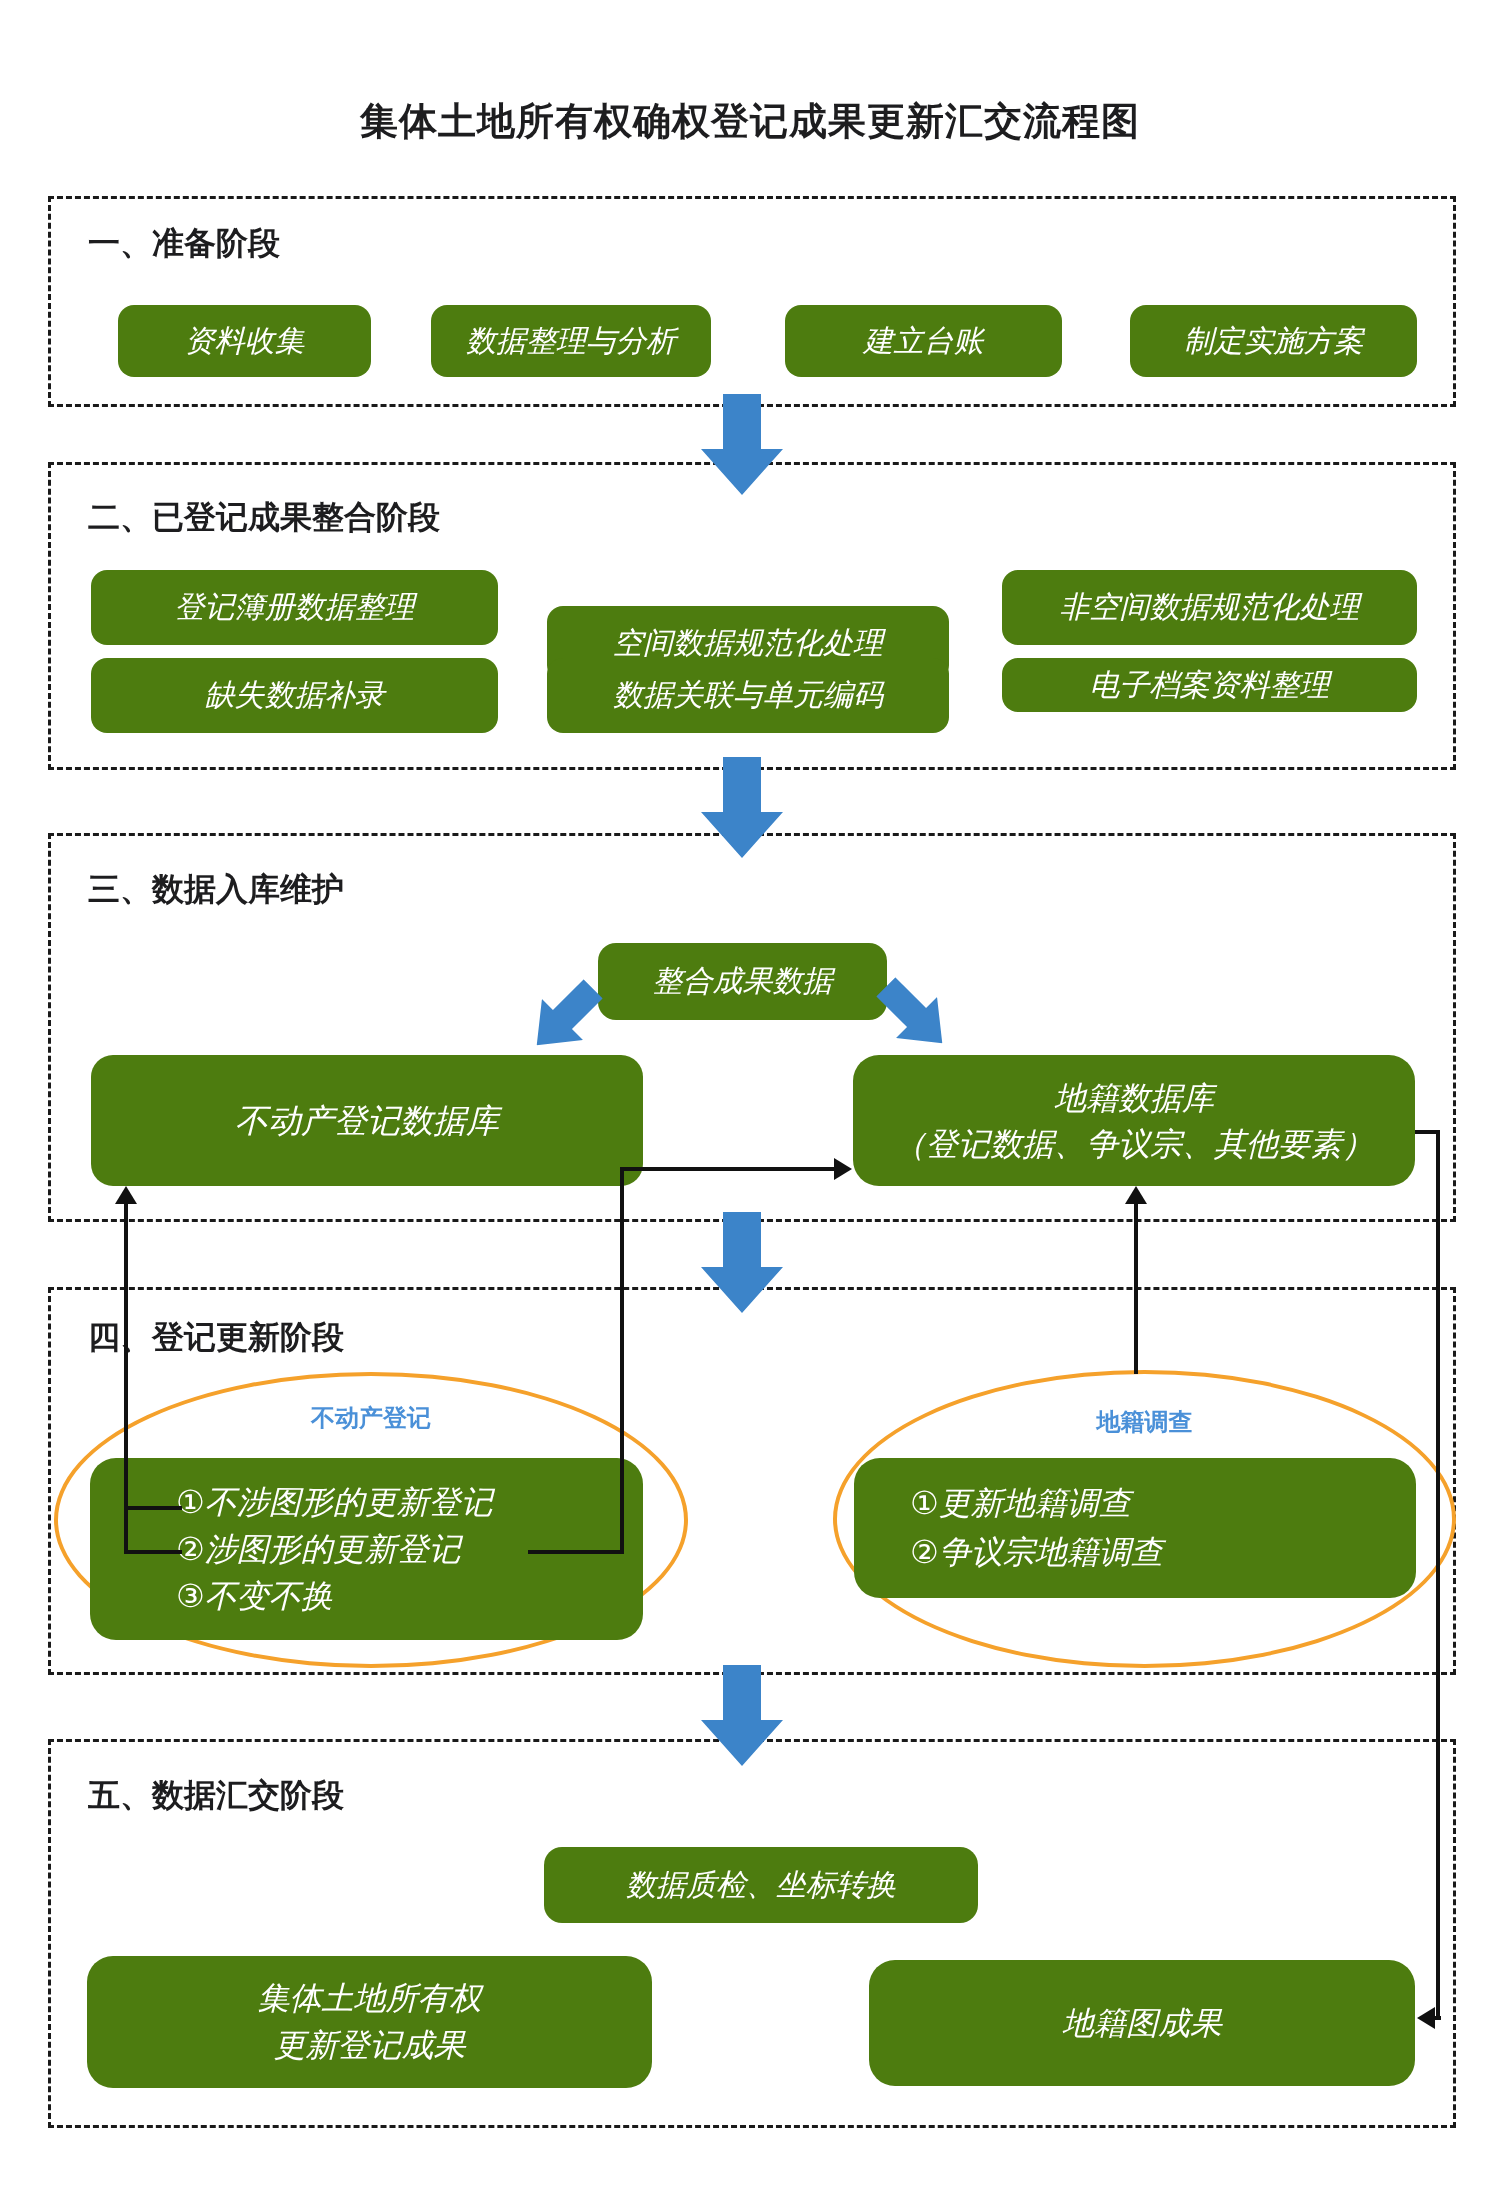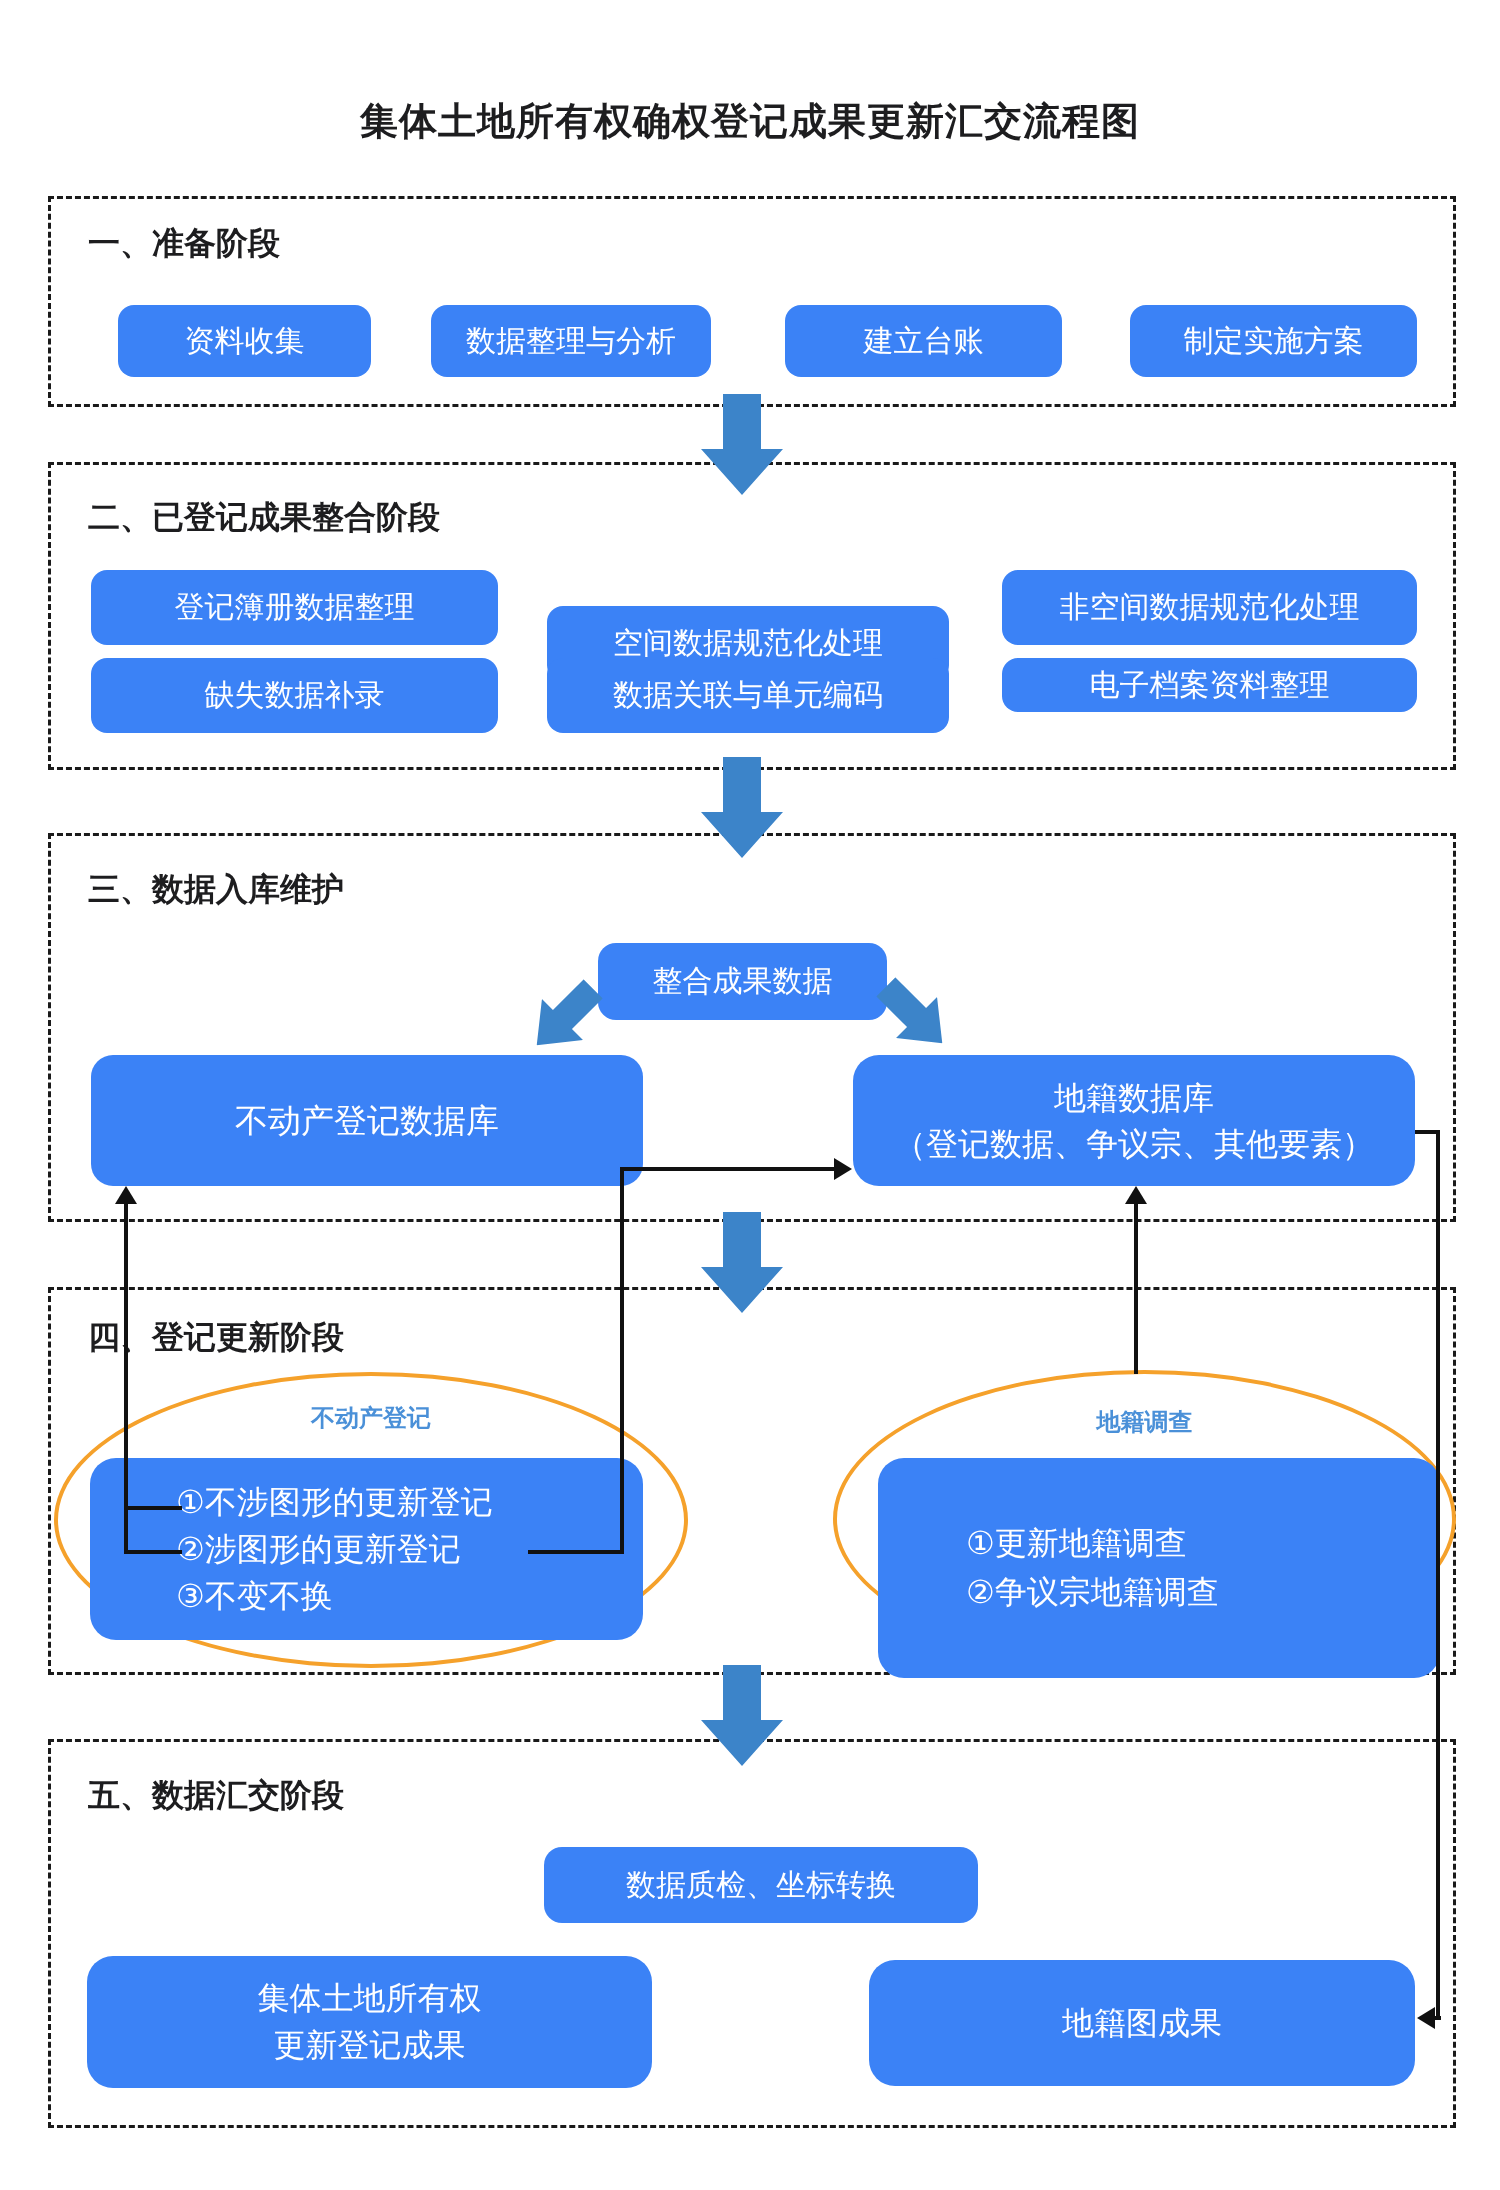--- a/index.html
+++ b/index.html
@@ -11,22 +11,22 @@
     position:absolute;left:0;top:96px;width:100%;text-align:center;
     font-size:38px;font-weight:700;letter-spacing:1px;color:#1d1d1f;
   }
   .panel{
     position:absolute;border:3px dashed #1a1a1a;background:transparent;box-sizing:border-box;
   }
   .panel-label{
     position:absolute;font-size:32px;font-weight:700;color:#1d1d1f;white-space:nowrap;z-index:4;
   }
   .bluebox{
-    position:absolute;background:#3b82f6;color:#ffffff;display:flex;align-items:center;justify-content:center;
-    text-align:center;box-sizing:border-box;z-index:3;
+    position:absolute;background:#4d7c0f;color:#ffffff;display:flex;align-items:center;justify-content:center;
+    text-align:center;box-sizing:border-box;z-index:3;font-style:italic;
   }
   .btn{border-radius:16px;font-size:30px;}
   .midbox{border-radius:18px;font-size:30px;}
   .dbbox{border-radius:26px;font-size:33px;flex-direction:column;line-height:46px;}
   .s4box{border-radius:26px;font-size:32px;flex-direction:column;align-items:flex-start;justify-content:center;line-height:47px;text-align:left;}
   .outbox{border-radius:26px;font-size:32px;flex-direction:column;line-height:47px;}
   .ellipse{
     position:absolute;border:4px solid #F5A12B;border-radius:50%;box-sizing:border-box;background:transparent;z-index:2;
   }
   .group-title{
@@ -88,21 +88,21 @@
   <div class="ellipse" style="left:54px;top:1372px;width:634px;height:296px;"></div>
   <div class="ellipse" style="left:833px;top:1370px;width:623px;height:298px;"></div>
   <div class="group-title" style="left:54px;top:1402px;width:634px;">不动产登记</div>
   <div class="group-title" style="left:833px;top:1406px;width:623px;">地籍调查</div>
 
   <div class="bluebox s4box" style="left:90px;top:1458px;width:553px;height:182px;padding-left:86px;">
     <span>①不涉图形的更新登记</span>
     <span>②涉图形的更新登记</span>
     <span>③不变不换</span>
   </div>
-  <div class="bluebox s4box" style="left:878px;top:1458px;width:562px;height:220px;padding-left:88px;line-height:49px;">
+  <div class="bluebox s4box" style="left:854px;top:1458px;width:562px;height:140px;padding-left:56px;line-height:49px;">
     <span>①更新地籍调查</span>
     <span>②争议宗地籍调查</span>
   </div>
 
   <div class="bluebox midbox" style="left:544px;top:1847px;width:434px;height:76px;">数据质检、坐标转换</div>
   <div class="bluebox outbox" style="left:87px;top:1956px;width:565px;height:132px;">
     <span>集体土地所有权</span>
     <span>更新登记成果</span>
   </div>
   <div class="bluebox outbox" style="left:869px;top:1960px;width:546px;height:126px;">

